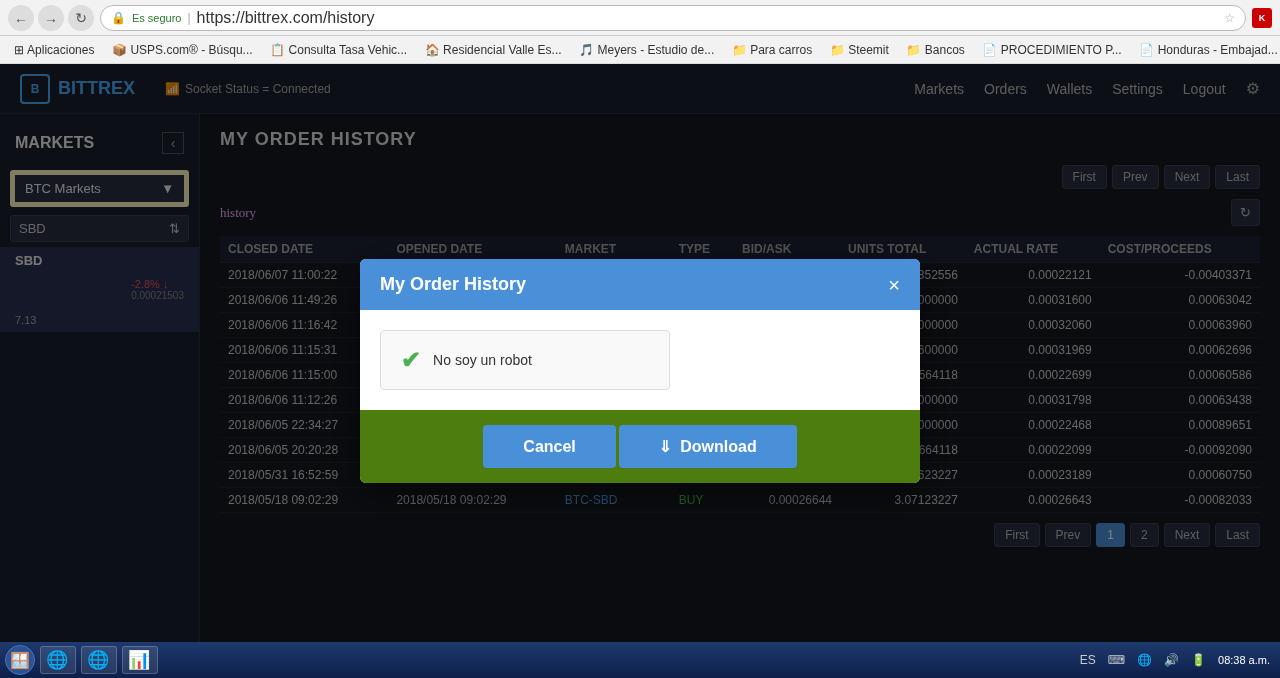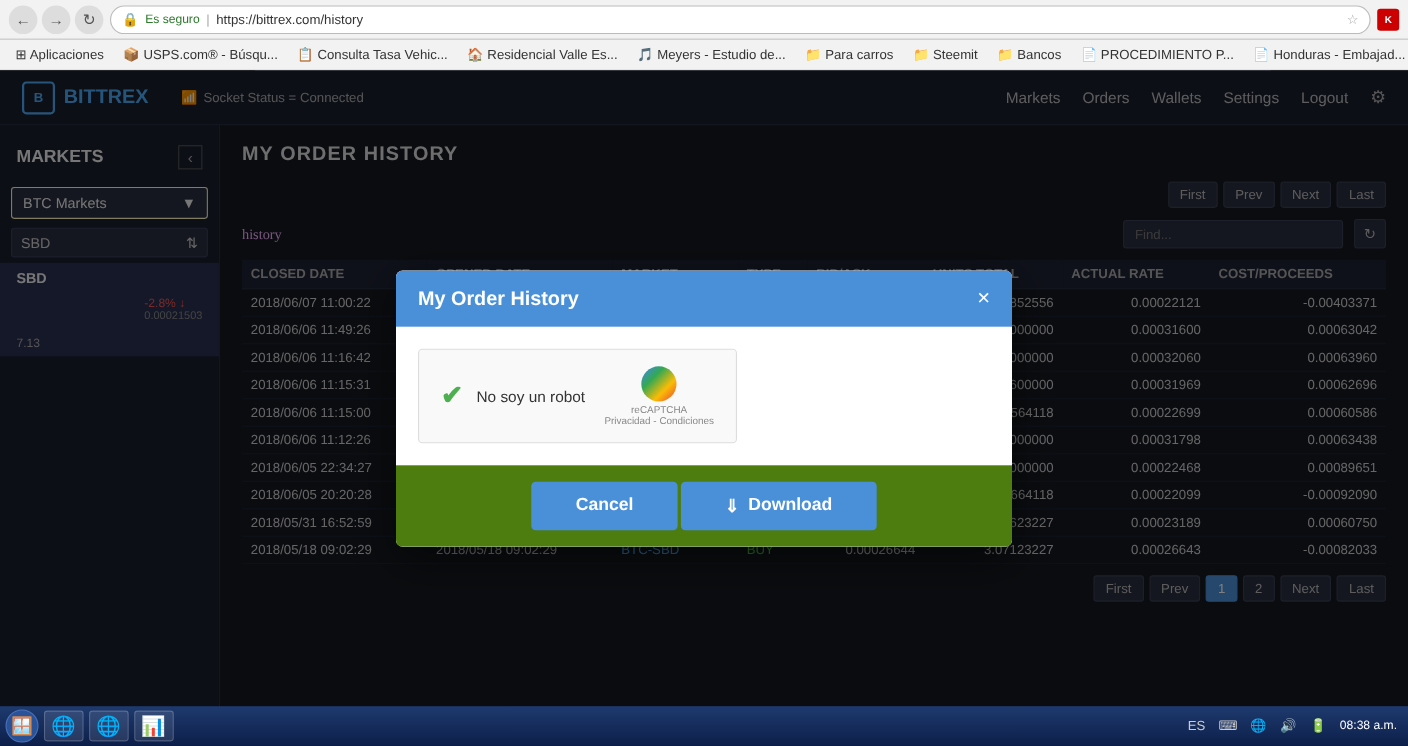--- a/index.html
+++ b/index.html
@@ -20,21 +20,21 @@
       width: 26px; height: 26px; border-radius: 50%; border: none;
       background: #ddd; cursor: pointer; font-size: 14px; color: #555;
       display: flex; align-items: center; justify-content: center;
     }
     .address-bar {
       flex: 1; height: 26px; border: 1px solid #bbb; border-radius: 13px;
       padding: 0 10px; font-size: 12px; background: white;
       display: flex; align-items: center; gap: 6px;
     }
     .address-bar .secure { color: #2a7a2a; font-size: 11px; }
-    .address-text { color: #333; font-size: 12px; }
+    .address-text { color: #333; font-size: 16px; }
     .star-icon { color: #aaa; margin-left: auto; }
     .kaspersky-icon { width: 20px; height: 20px; background: #c00; border-radius: 3px; display: flex; align-items: center; justify-content: center; color: white; font-size: 9px; font-weight: bold; }
 
     
     .bookmarks-bar {
       background: #f2f2f2;
       height: 28px;
       display: flex;
       align-items: center;
       padding: 0 8px;
@@ -84,21 +84,21 @@
       flex-shrink: 0;
     }
     .sidebar-header {
       display: flex; align-items: center; justify-content: space-between;
       padding: 8px 15px; font-size: 16px; font-weight: bold; color: #eee;
     }
     .collapse-btn { background: none; border: 1px solid #555; color: #aaa; width: 22px; height: 22px; cursor: pointer; font-size: 14px; }
     .market-selector {
       margin: 8px 10px;
       background: #2a2f40;
-      border: 1px solid #fef9c3;
+      border: 5px solid #fef9c3;
       color: #eee;
       padding: 6px 10px;
       border-radius: 3px;
       width: calc(100% - 20px);
       display: flex; align-items: center; justify-content: space-between;
       cursor: pointer;
     }
     .currency-item {
       display: flex; align-items: center; justify-content: space-between;
       padding: 6px 15px; cursor: pointer;
@@ -448,21 +448,20 @@
 
       <div class="pagination-top">
         <button class="page-btn">First</button>
         <button class="page-btn">Prev</button>
         <button class="page-btn">Next</button>
         <button class="page-btn">Last</button>
       </div>
 
       <div class="history-toolbar">
         <span class="history-label">history</span>
-        <input class="history-search" type="text" placeholder="Find..." style="">
         <button class="refresh-btn">↻</button>
       </div>
 
       <div class="table-container">
         <table>
           <thead>
             <tr>
               <th>CLOSED DATE</th>
               <th>OPENED DATE</th>
               <th>MARKET</th>
@@ -594,25 +593,20 @@
   <div class="modal">
     <div class="modal-header">
       <span class="modal-title">My Order History</span>
       <button class="modal-close">×</button>
     </div>
     <div class="modal-body">
       <div class="recaptcha-box">
         <div class="recaptcha-left">
           <span class="check-icon">✔</span>
           <span class="robot-text">No soy un robot</span>
-        </div>
-        <div class="recaptcha-logo">
-          <div class="rc-img"></div>
-          <span>reCAPTCHA</span>
-          <span>Privacidad - Condiciones</span>
         </div>
       </div>
     </div>
     <div class="modal-footer">
       <button class="btn-cancel">Cancel</button>
       <button class="btn-download">
         <span>⇓</span>
         <span>Download</span>
       </button>
     </div>

